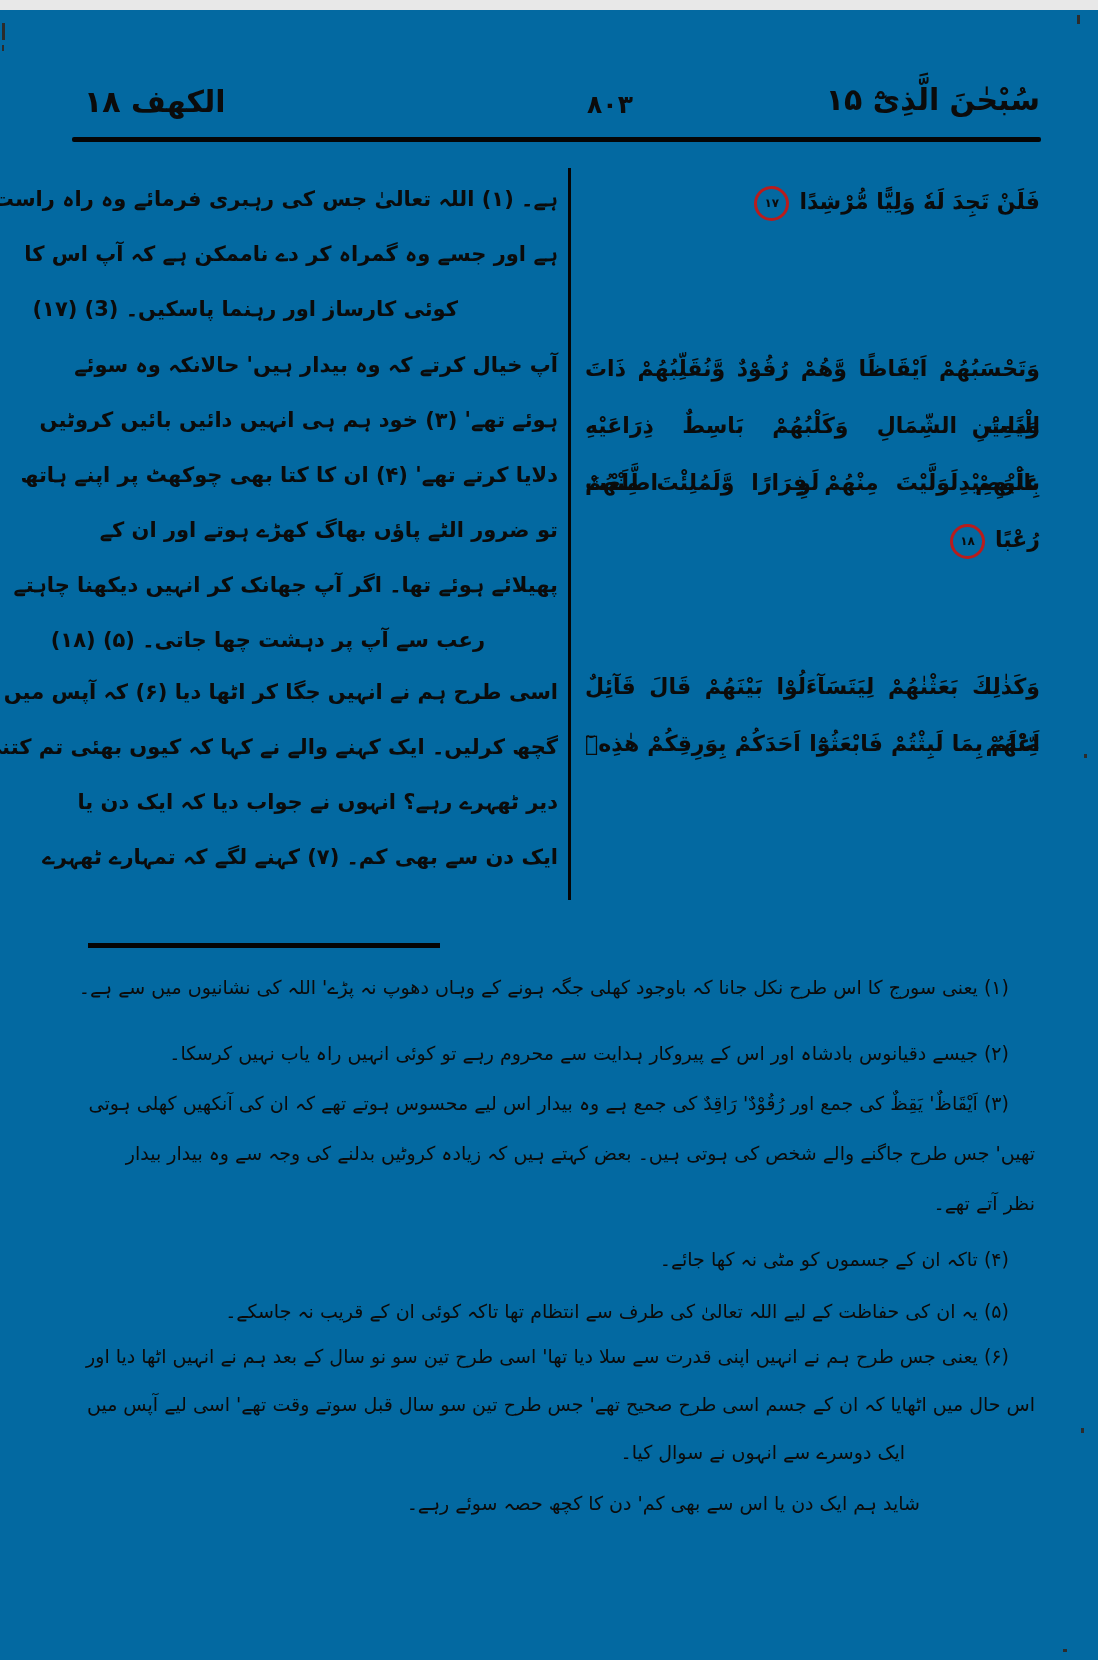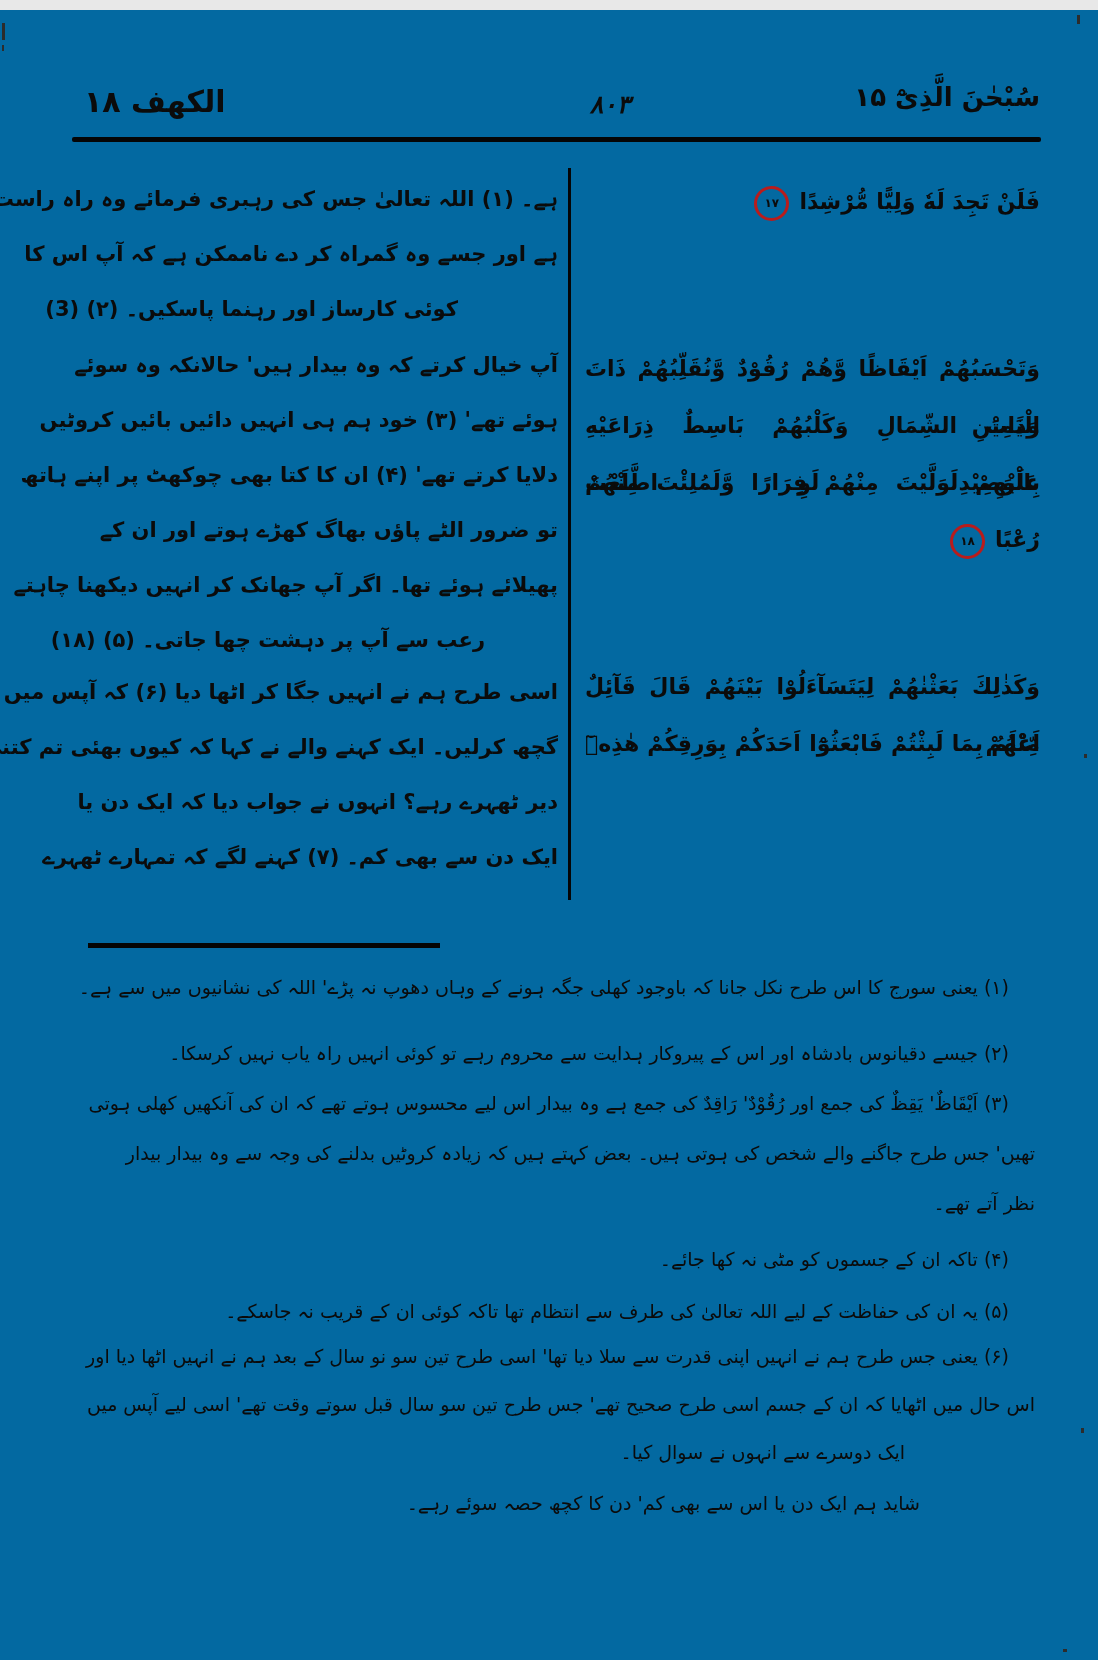--- a/index.html
+++ b/index.html
@@ -8,22 +8,22 @@
     width:1098px;height:1660px;
     margin:10px auto;
     background:#0369a1;
     color:#0b0b0b;
     font-family:"DejaVu Sans", sans-serif;
     direction:rtl;
     overflow:hidden;
   }
   
   .hdr-left{position:absolute;top:74px;left:84px;font-size:30px;font-weight:bold;white-space:nowrap;}
-  .hdr-center{position:absolute;top:80px;left:555px;width:110px;text-align:center;font-size:25px;font-weight:bold;font-style:italic;}
-  .hdr-right{position:absolute;top:72px;right:58px;font-size:26px;font-weight:bold;white-space:nowrap;}
+  .hdr-center{position:absolute;top:80px;left:555px;width:110px;text-align:center;font-size:25px;font-weight:bold;}
+  .hdr-right{position:absolute;top:72px;right:58px;font-size:30px;font-weight:bold;white-space:nowrap;}
   .header-rule{position:absolute;top:127px;left:72px;width:969px;height:5px;background:#050505;border-radius:2px;}
   
   .col-divider{position:absolute;top:158px;left:568px;width:3px;height:732px;background:#050505;}
   
   .q-block{position:absolute;right:58px;width:455px;font-weight:bold;font-size:22px;direction:rtl;}
   .q17{top:166px;text-align:right;line-height:52px;}
   .q-line{height:57px;line-height:57px;text-align:justify;text-align-last:justify;white-space:normal;}
   .q18{top:330px;}
   .q19{top:648px;}
   .ayah{
@@ -88,21 +88,21 @@
   </div>
 
   <div class="q-block q19">
     <div class="q-line">وَكَذٰلِكَ بَعَثْنٰهُمْ لِيَتَسَآءَلُوْا بَيْنَهُمْ قَالَ قَآئِلٌ مِّنْهُمْ</div>
     <div class="q-line">اَعْلَمُ بِمَا لَبِثْتُمْ فَابْعَثُوْٓا اَحَدَكُمْ بِوَرِقِكُمْ هٰذِهٖٓ</div>
   </div>
 
   <div class="u-block p17">
     <div class="u-line">ہے۔ (۱) اللہ تعالیٰ جس کی رہبری فرمائے وہ راہ راست پر</div>
     <div class="u-line">ہے اور جسے وہ گمراہ کر دے ناممکن ہے کہ آپ اس کا</div>
-    <div class="u-line indent-100">کوئی کارساز اور رہنما پاسکیں۔ (۲) (3)</div>
+    <div class="u-line indent-100">کوئی کارساز اور رہنما پاسکیں۔ (3) (۱۷)</div>
   </div>
 
   <div class="u-block p18">
     <div class="u-line">آپ خیال کرتے کہ وہ بیدار ہیں' حالانکہ وہ سوئے</div>
     <div class="u-line">ہوئے تھے' (۳) خود ہم ہی انہیں دائیں بائیں کروٹیں</div>
     <div class="u-line">دلایا کرتے تھے' (۴) ان کا کتا بھی چوکھٹ پر اپنے ہاتھ</div>
     <div class="u-line">تو ضرور الٹے پاؤں بھاگ کھڑے ہوتے اور ان کے</div>
     <div class="u-line">پھیلائے ہوئے تھا۔ اگر آپ جھانک کر انہیں دیکھنا چاہتے</div>
     <div class="u-line indent-73">رعب سے آپ پر دہشت چھا جاتی۔ (۵) (۱۸)</div>
   </div>

